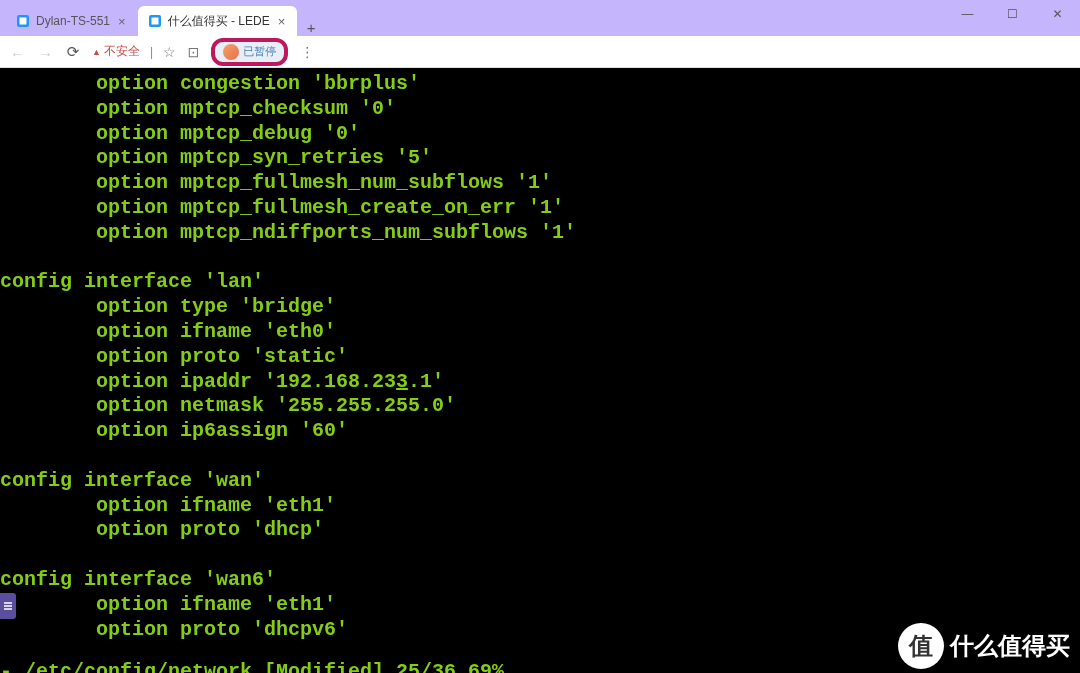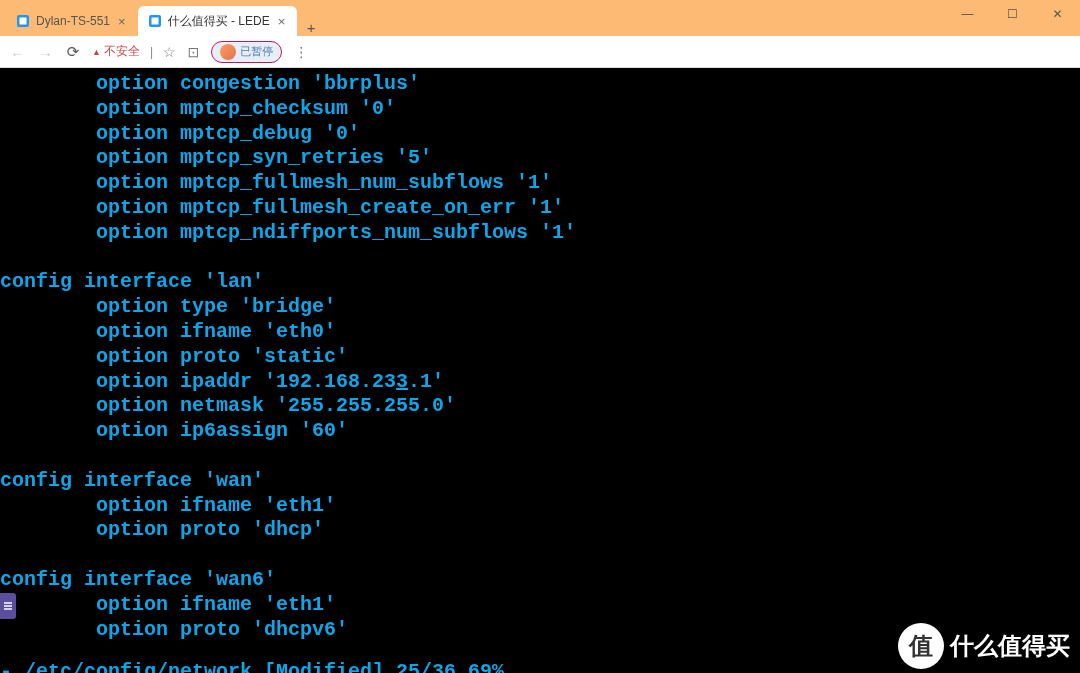--- a/index.html
+++ b/index.html
@@ -1,40 +1,40 @@
 <!DOCTYPE html>
 <html><head>
   <meta charset="utf-8">
   <style>
     * { margin: 0; padding: 0; box-sizing: border-box; }
     body { font-family: -apple-system, BlinkMacSystemFont, "Segoe UI", sans-serif; background: #fff; width: 1080px; height: 673px; overflow: hidden; position: relative; }
     
     .window-controls { position: absolute; top: 0; right: 0; display: flex; height: 28px; z-index: 10; }
     .win-btn { width: 45px; height: 28px; display: flex; align-items: center; justify-content: center; color: #555; font-size: 12px; cursor: pointer; }
     
-    .tab-bar { display: flex; background: #fdba74; height: 36px; align-items: flex-end; padding-left: 6px; padding-top: 6px; }
+    .tab-bar { display: flex; background: #c4b5fd; height: 36px; align-items: flex-end; padding-left: 6px; padding-top: 6px; }
     .tab { display: flex; align-items: center; height: 30px; padding: 0 10px; border-radius: 6px 6px 0 0; font-size: 12px; color: #555; gap: 6px; max-width: 180px; cursor: pointer; }
     .tab.active { background: #fff; color: #333; }
     .tab-icon { width: 14px; height: 14px; display: inline-flex; align-items: center; justify-content: center; }
     .tab-close { font-size: 13px; color: #666; padding: 0 2px; }
     .tab-new { width: 28px; display: flex; align-items: center; justify-content: center; font-size: 15px; color: #555; cursor: pointer; }
     .tab-title { white-space: nowrap; overflow: hidden; text-overflow: ellipsis; }
     
     .addr-bar { display: flex; align-items: center; background: #fff; height: 32px; padding: 0 8px; gap: 10px; border-bottom: 1px solid #e0e0e0; }
     .nav-btn { color: #888; font-size: 15px; padding: 2px; cursor: pointer; width: 18px; text-align: center; }
     .nav-btn.disabled { color: #ccc; }
     .security-warn { color: #c94848; font-size: 12px; display: flex; align-items: center; gap: 3px; white-space: nowrap; }
     .url-sep { color: #888; font-size: 12px; }
     .url-text { color: #555; font-size: 13px; flex: 1; white-space: nowrap; }
     .addr-right { display: flex; align-items: center; gap: 12px; margin-right: 6px; }
     .addr-icon { color: #777; font-size: 14px; cursor: pointer; }
-    .profile-badge { display: flex; align-items: center; gap: 4px; background: #e8eef6; border: 1px solid #be185d; border-radius: 12px; padding: 2px 8px; font-size: 11px; color: #4a7bb5; cursor: pointer; }
+    .profile-badge { display: flex; align-items: center; gap: 4px; background: #e8eef6; border: 4px solid #be185d; border-radius: 12px; padding: 2px 8px; font-size: 11px; color: #4a7bb5; cursor: pointer; }
     .profile-avatar { width: 16px; height: 16px; border-radius: 50%; background: linear-gradient(135deg,#f4a261,#e76f51); }
     
-    .terminal { background: #000; color: #0ea5e9; width: 100%; height: calc(100% - 68px); font-family: "Courier New", monospace; font-size: 20px; font-weight: bold; line-height: 1.24; letter-spacing: 0px; padding-top: 4px; overflow: hidden; white-space: pre; }
+    .terminal { background: #000; color: #84cc16; width: 100%; height: calc(100% - 68px); font-family: "Courier New", monospace; font-size: 20px; font-weight: bold; line-height: 1.24; letter-spacing: 0px; padding-top: 4px; overflow: hidden; white-space: pre; }
     .term-line { padding: 0; }
     
     .side-tab { position: absolute; left: 0; bottom: 54px; width: 16px; height: 26px; background: #5b4e9c; border-radius: 0 3px 3px 0; display: flex; align-items: center; justify-content: center; color: #fff; cursor: pointer; }
     
     .watermark { position: absolute; bottom: 4px; right: 10px; display: flex; align-items: center; gap: 6px; z-index: 5;}
     .wm-circle { width: 46px; height: 46px; border-radius: 50%; background: #fff; display: flex; align-items: center; justify-content: center; font-size: 24px; color: #333; font-weight: bold; font-family: sans-serif; }
     .wm-text { color: #fff; font-size: 24px; font-weight: bold; font-family: "Microsoft YaHei", sans-serif; }
     .underline-cursor { text-decoration: underline; }
   </style>
 </head>

